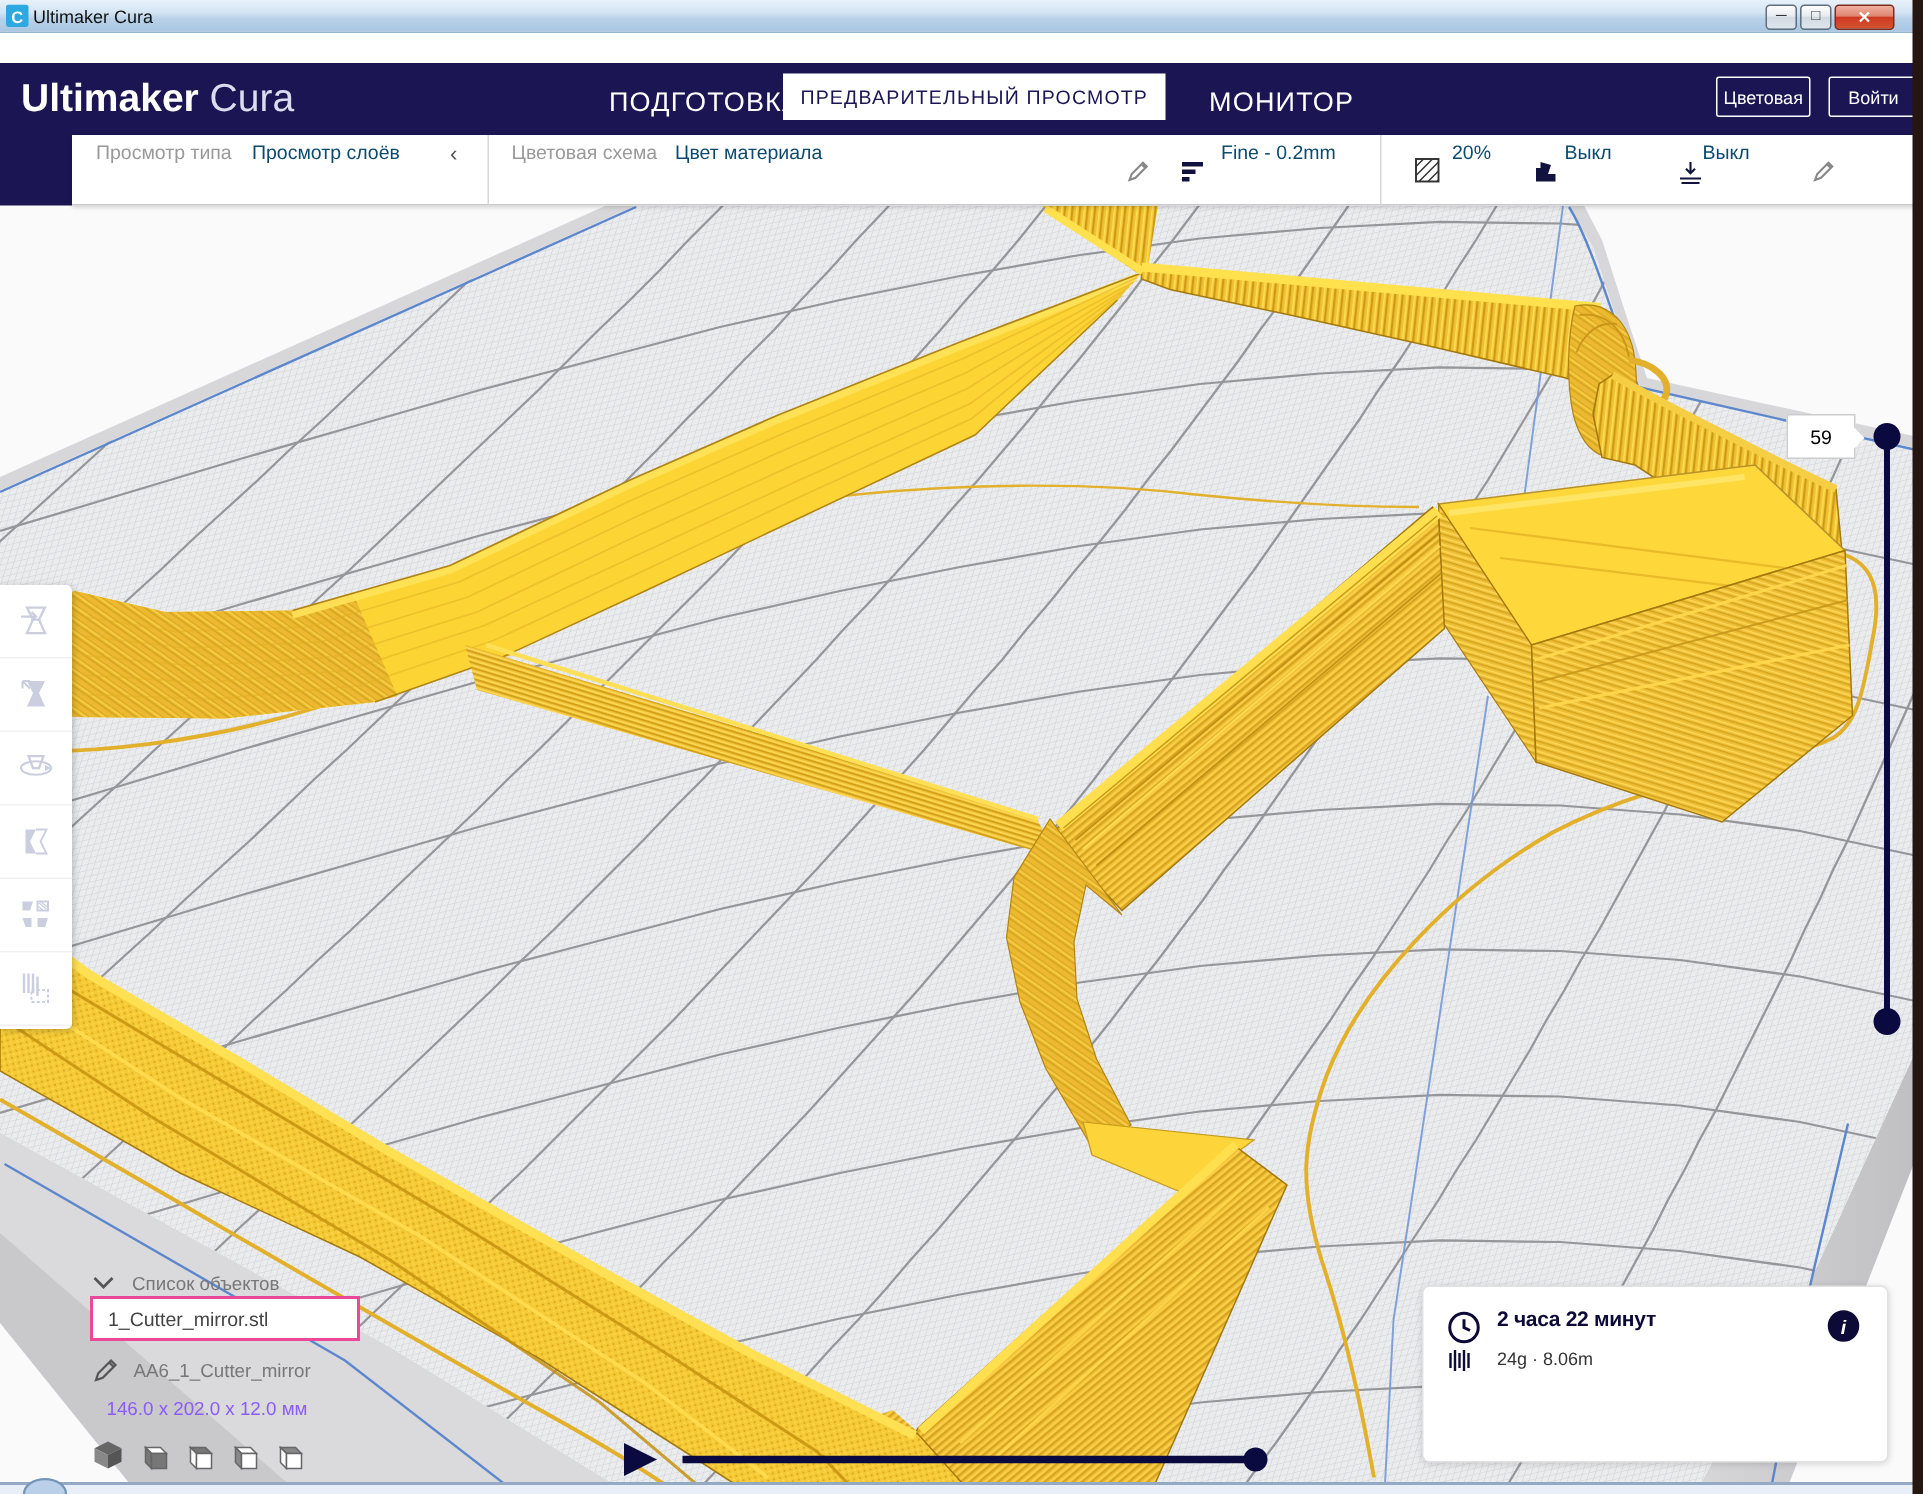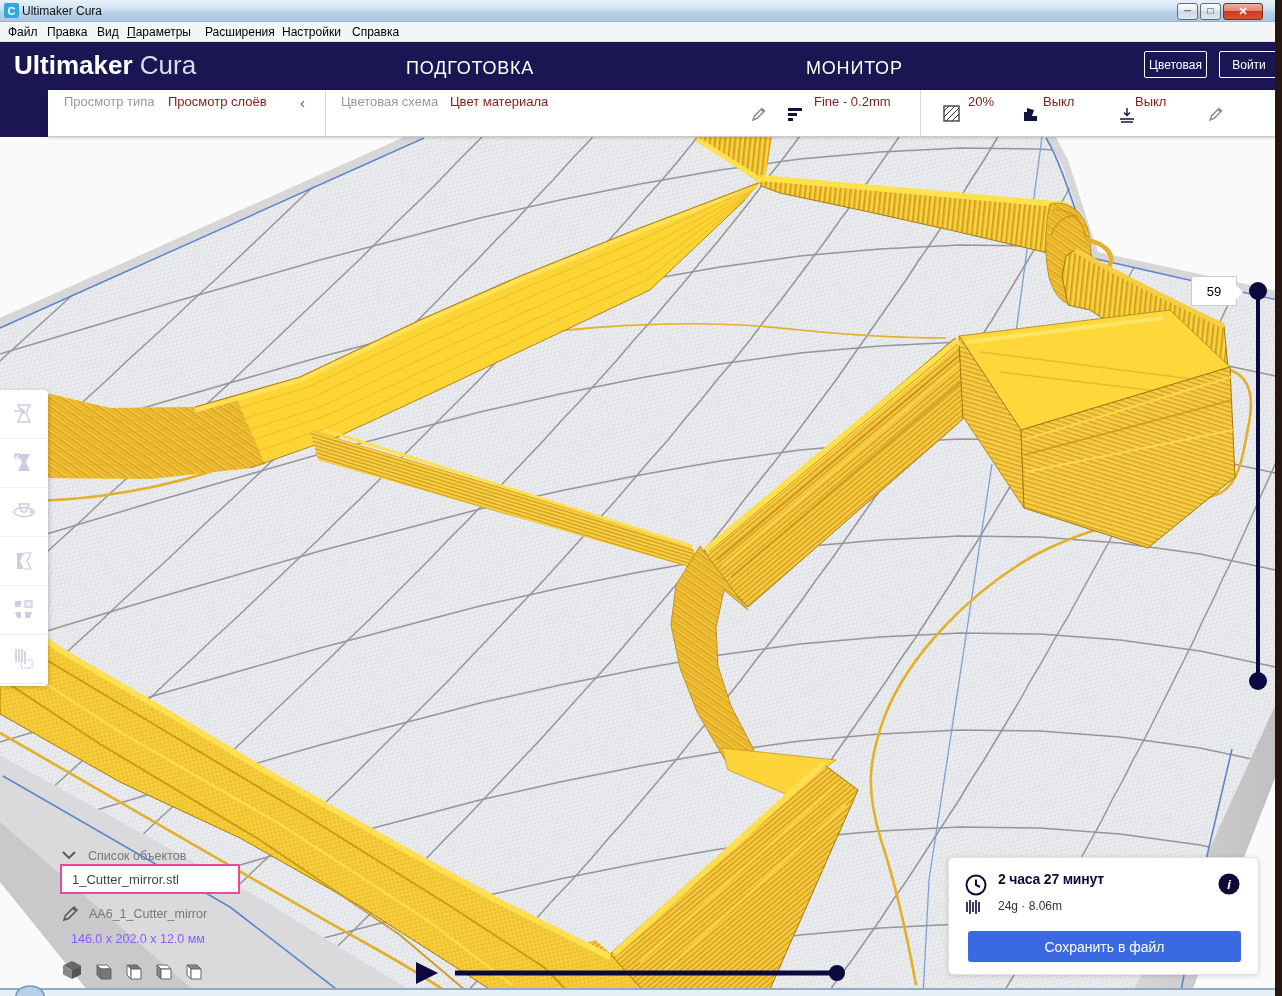--- a/index.html
+++ b/index.html
@@ -21,21 +21,21 @@
 #logo{position:absolute;left:14px;top:8px;font-size:26px;color:#fff;font-weight:bold}
 #logo i{font-style:normal;font-weight:normal;color:#dcdcee}
 .tab{position:absolute;top:16px;font-size:18px;letter-spacing:.8px;color:#fff}
 #tabprev{position:absolute;left:522px;top:7px;width:255px;height:31px;background:#fff;
  display:flex;align-items:center;justify-content:center;font-size:13px;letter-spacing:.8px;color:#1b1653}
 .hbtn{position:absolute;top:9px;height:27px;border:1px solid #fff;border-radius:2px;color:#fff;
  font-size:12px;display:flex;align-items:center;justify-content:center}
 
 #stage{position:absolute;left:48px;top:90px;width:1234px;height:47px;background:#fff;
  border-bottom:1px solid #c9c9c9;box-shadow:0 1px 3px rgba(0,0,0,.18);font-size:13px}
-#stage .gt{color:#999}#stage .dt{color:#7f1d1d}
+#stage .gt{color:#999}#stage .dt{color:#0c4a6e}
 #stage span{position:absolute;top:4px}
 .vdiv{position:absolute;top:0;width:1px;height:47px;background:#d8d8d8}
 #hdrleft{position:absolute;left:0;top:90px;width:48px;height:47px;background:#1b1653}
 
 #vp{position:absolute;left:0;top:137px;width:1282px;height:859px;background:#fafafa}
 
 #redge{position:absolute;left:1275px;top:0;width:7px;height:996px;background:#261612}
 
 #ltool{position:absolute;left:0;top:390px;width:48px;height:296px;background:#fff;
  border-radius:0 4px 4px 0;box-shadow:1px 1px 4px rgba(0,0,0,.2)}
@@ -216,32 +216,24 @@
 <div class="wbtn" id="bmin">
         <span>─</span>
       </div>
 <div class="wbtn" id="bmax">
         <span>□</span>
       </div>
 <div class="wbtn" id="bcls">
         <span>✕</span>
       </div>
 </div>
-    <div id="menu">
-<span style="left:8px">Файл</span>
-<span style="left:47px">Правка</span>
-<span style="left:97px">Вид</span>
-<span style="left:127px"><u>П</u>араметры</span>
-<span style="left:205px">Расширения</span>
-<span style="left:282px">Настройки</span>
-<span style="left:352px">Справка</span>
-</div>
     <div id="hdr">
 <div id="logo">Ultimaker <i>Cura</i></div>
 <span class="tab" style="left:406px">ПОДГОТОВКА</span>
+<div id="tabprev">ПРЕДВАРИТЕЛЬНЫЙ ПРОСМОТР</div>
 <span class="tab" style="left:806px">МОНИТОР</span>
 <div class="hbtn" style="left:1144px;width:63px">Цветовая</div>
 <div class="hbtn" style="left:1219px;width:60px">Войти</div>
 </div>
     <div id="hdrleft"></div>
     <div id="stage">
 <span class="gt" style="left:16px">Просмотр типа</span>
 <span class="dt" style="left:120px">Просмотр слоёв</span>
 <span class="dt" style="left:252px;font-size:15px;color:#555">‹</span>
 <div class="vdiv" style="left:277px"></div>
@@ -370,28 +362,27 @@
         <path d="M5,5 L15,5 L19,9 L9,9 Z" fill="#888" stroke="#666"></path>
         <path d="M5,5 L9,9 L9,19 L5,15 Z" fill="#fff" stroke="#666"></path>
         <path d="M9,9 L19,9 L19,19 L9,19 Z" fill="#fff" stroke="#666"></path>
       </g>
     </svg>
     <div id="card">
 <svg width="24" height="24" style="position:absolute;left:15px;top:15px">
         <circle cx="12" cy="12" r="9.5" stroke="#0d0a38" stroke-width="2" fill="none"></circle>
         <path d="M12,6.5 V12 L16,14" stroke="#0d0a38" stroke-width="2" fill="none"></path>
       </svg>
-<div class="t1">2 часа 27 минут</div>
+<div class="t1">2 часа 22 минут</div>
 <svg width="24" height="24" style="position:absolute;left:269px;top:15px">
         <circle cx="11" cy="11" r="10.5" fill="#0d0a38"></circle>
         <text x="11" y="16" font-size="13" font-weight="bold" font-style="italic" fill="#fff" text-anchor="middle">i</text>
       </svg>
 <svg width="22" height="18" style="position:absolute;left:16px;top:40px">
         <path d="M2,4 V14 M5,2 V16 M8,4 V14 M11,2 V16 M14,4 V14" stroke="#0d0a38" stroke-width="1.6"></path>
       </svg>
 <div class="t2">24g · 8.06m</div>
-<div id="savebtn">Сохранить в файл</div>
 </div>
     <div id="bstrip"></div>
     <svg width="40" height="12" style="position:absolute;left:12px;top:984px">
       <ellipse cx="18" cy="12" rx="14" ry="10" fill="#b9d0e8" stroke="#7396b8" stroke-width="1.5"></ellipse>
     </svg>
     <div id="redge"></div>
   </div>
 </body></html>

